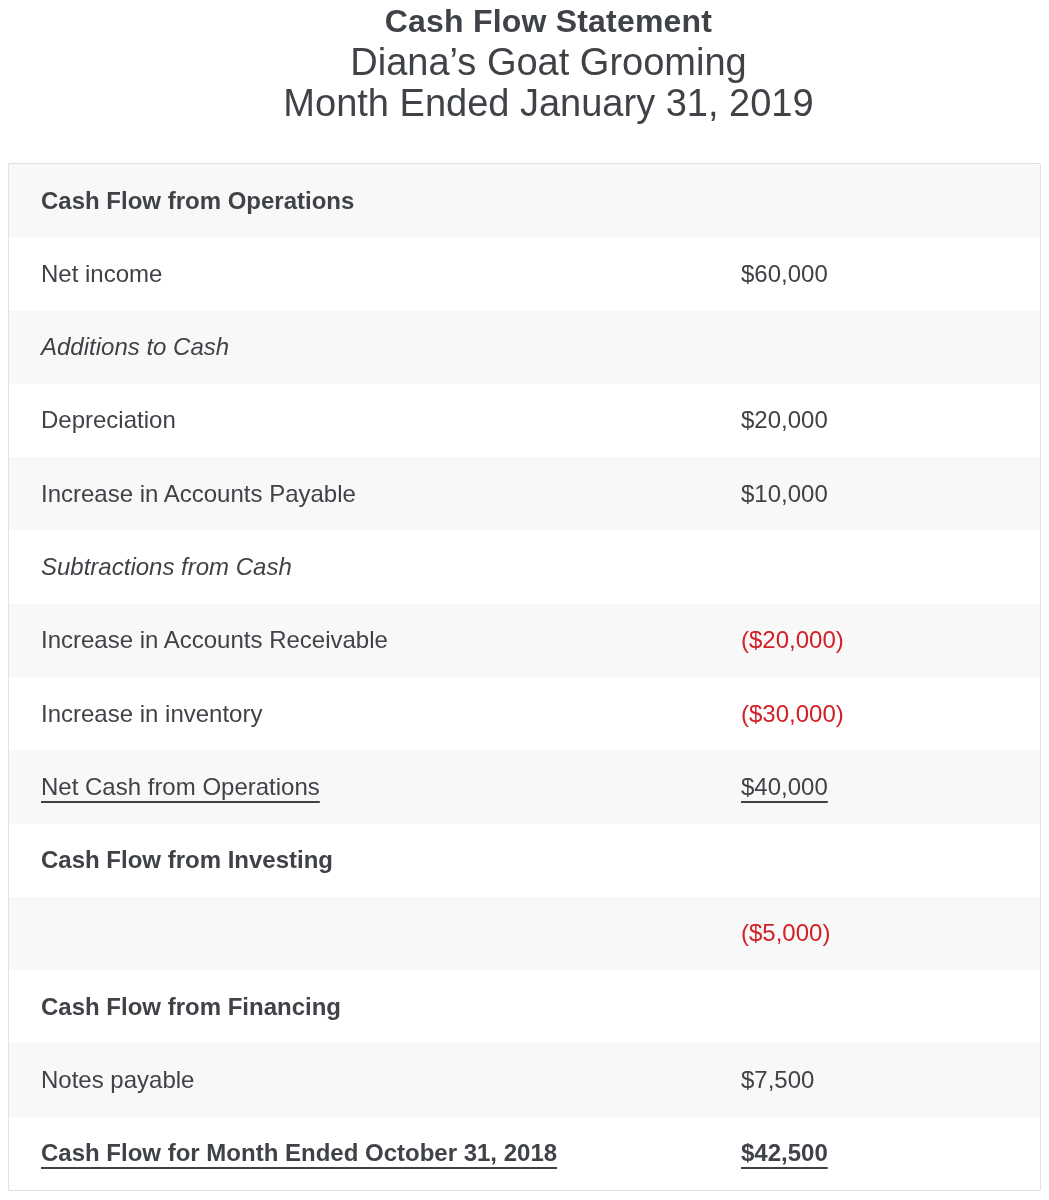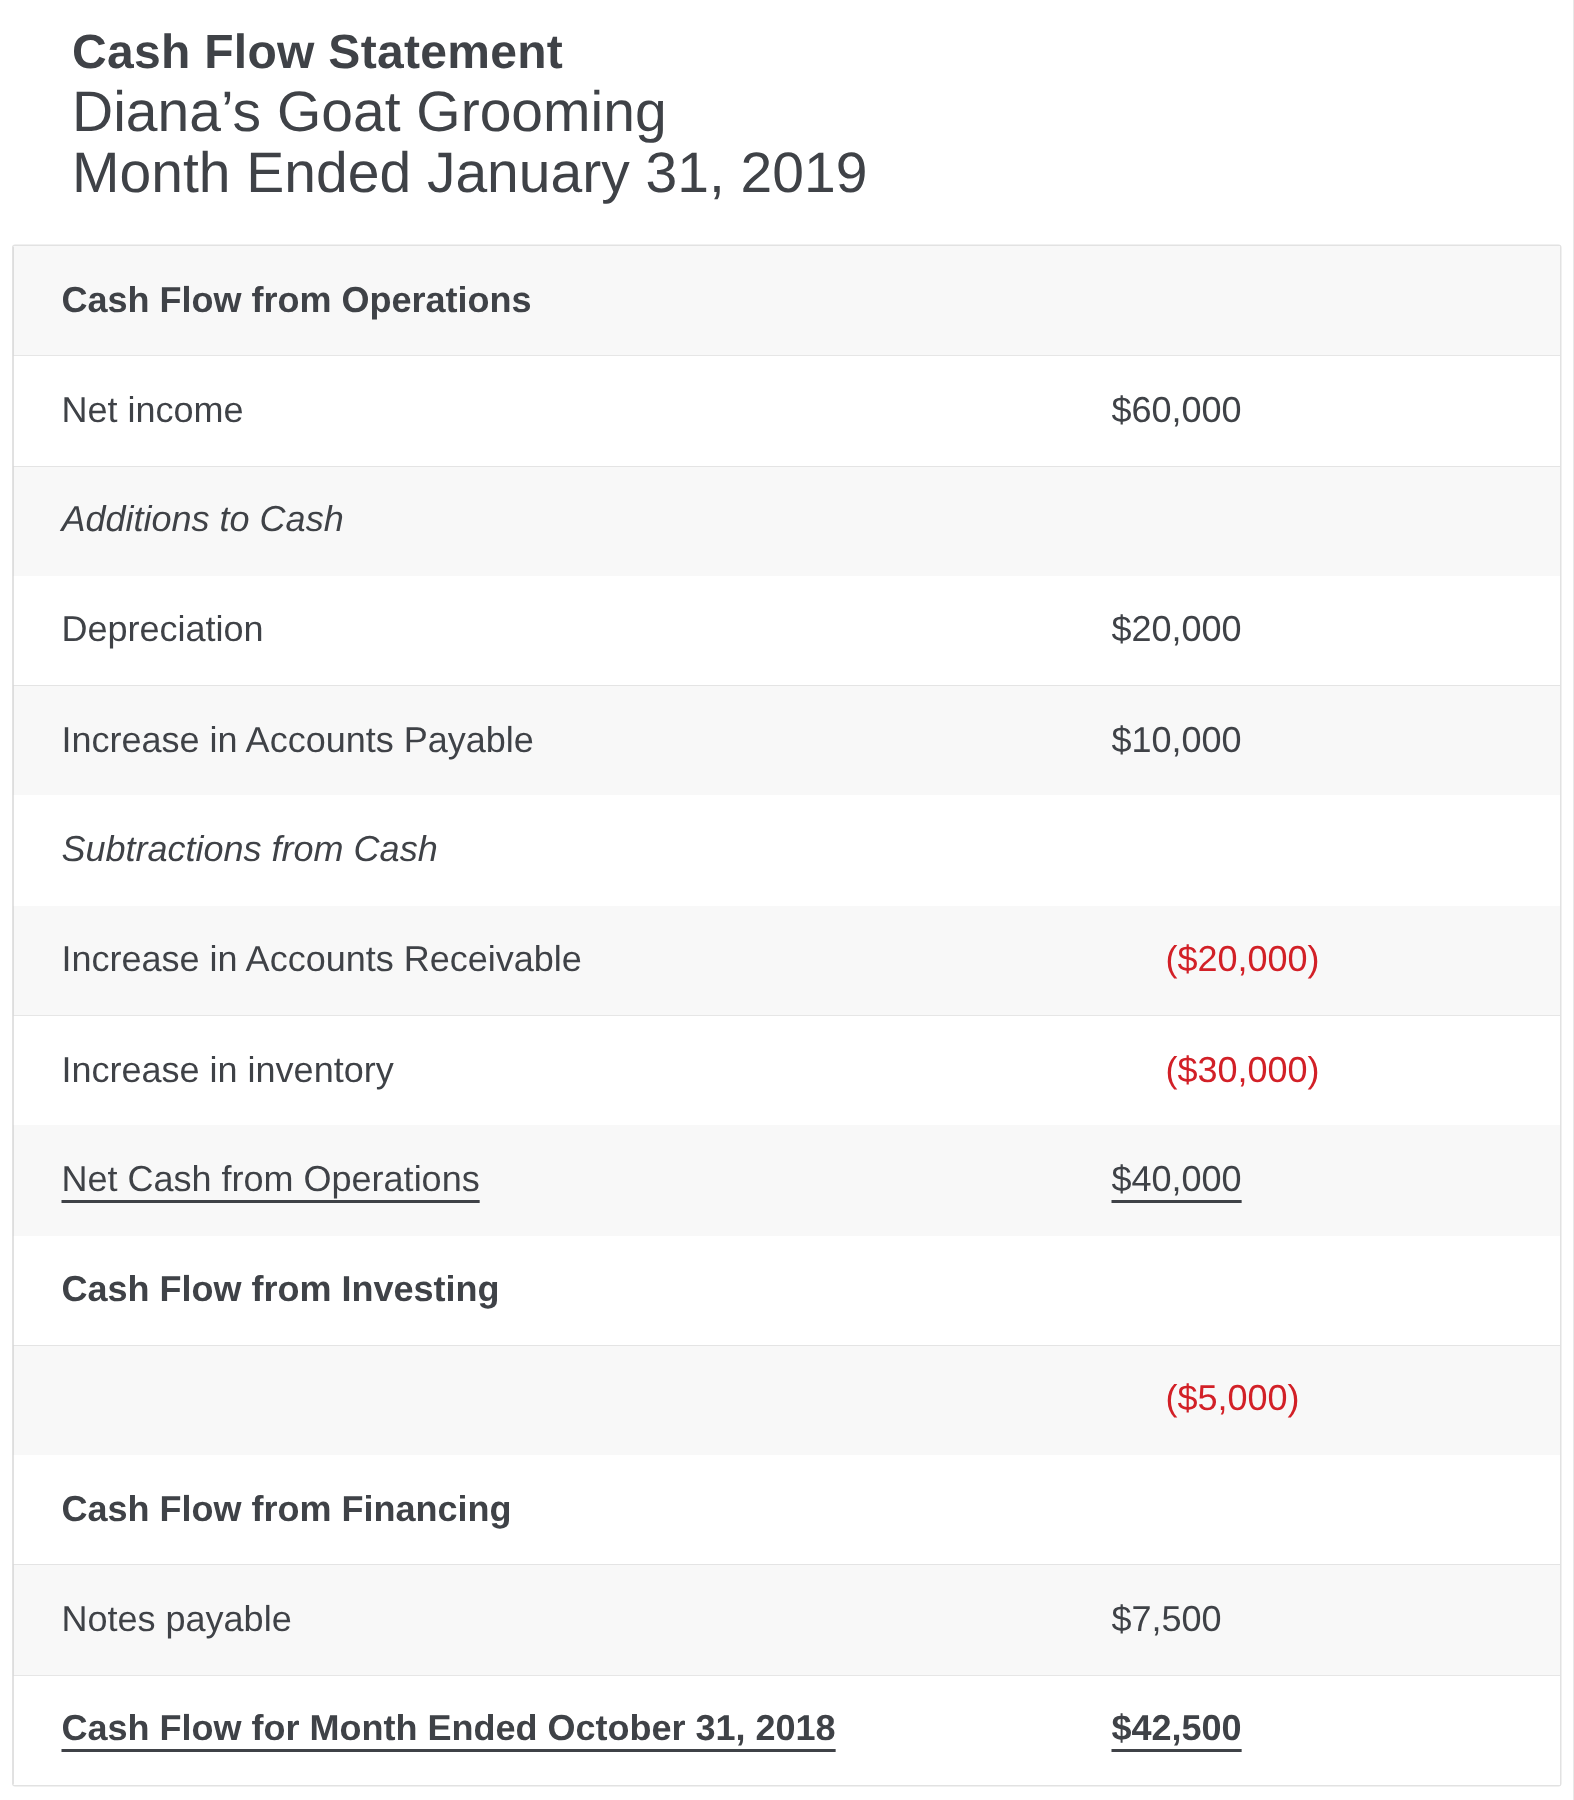--- a/index.html
+++ b/index.html
@@ -10,21 +10,21 @@
   }
   * { margin: 0; padding: 0; box-sizing: border-box; }
   html, body {
     width: 1049px; height: 1200px;
     background: #ffffff;
     font-family: "Liberation Sans", "DejaVu Sans", sans-serif;
     color: var(--text);
     overflow: hidden;
   }
   .header {
-    padding-top: 13px;
+    text-align: center;
     margin-left: 48px;
   }
   .header .title {
     font-size: 32px;
     font-weight: bold;
     line-height: 42px;
     letter-spacing: 0.2px;
   }
   .header .subtitle {
     font-size: 38px;
@@ -32,21 +32,21 @@
     line-height: 41px;
   }
   .statement {
     position: absolute;
     left: 8px;
     top: 163px;
     width: 1033px;
     height: 1028px;
     border: 1px solid var(--table-border);
     border-radius: 2px;
-    background: #a3a3a3;
+    background: #be185d;
     display: flex;
     flex-direction: column;
     justify-content: space-between;
   }
   .row {
     flex: 1 1 0;
     position: relative;
     display: flex;
     align-items: center;
     font-size: 24px;
@@ -60,21 +60,21 @@
     top: 50%;
     transform: translateY(-50%);
   }
   .r-bold .label, .r-bold .amount { font-weight: bold; }
   .r-italic .label { font-style: italic; }
   .r-underline .label, .r-underline .amount {
     text-decoration: underline;
     text-decoration-thickness: 2px;
     text-underline-offset: 6px;
   }
-  .neg .amount { color: var(--negative-amount); margin-left: 36px; }
+  .neg .amount { color: var(--negative-amount); }
 </style>
 </head>
 <body>
 
 <div class="header">
   <div class="title">Cash Flow Statement</div>
   <div class="subtitle">Diana’s Goat Grooming</div>
   <div class="subtitle">Month Ended January 31, 2019</div>
 </div>
 

